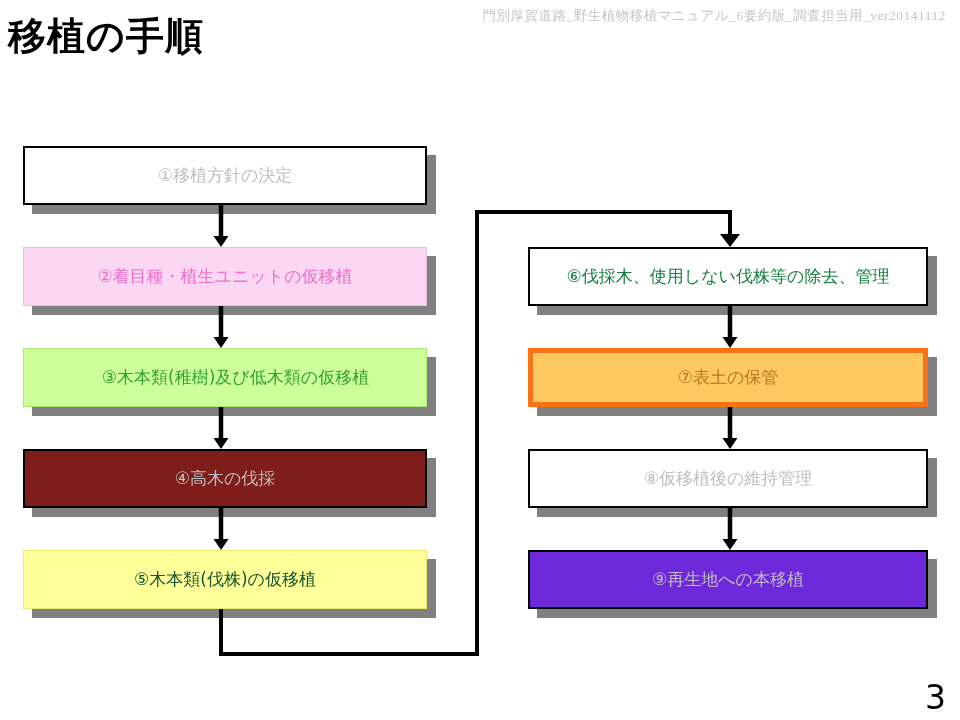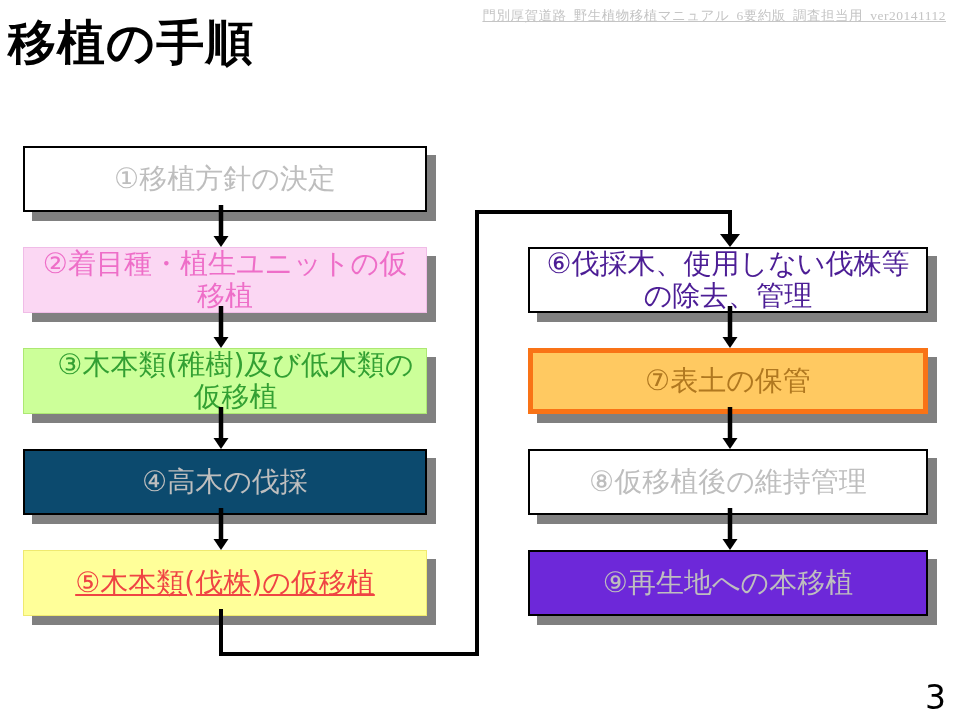--- a/index.html
+++ b/index.html
@@ -3,30 +3,30 @@
 <meta charset="utf-8">
 <style>
   html,body{margin:0;padding:0;background:#fff;}
   .slide{
     position:relative;width:960px;height:720px;background:#ffffff;overflow:hidden;
     font-family:"DejaVu Sans","Liberation Sans",sans-serif;
   }
   .doc-header{
     position:absolute;top:7px;right:14px;
     font-family:"Liberation Serif","DejaVu Serif",serif;
-    font-size:13.5px;color:#c5c5c5;letter-spacing:.5px;white-space:nowrap;text-decoration:underline;
+    font-size:13.5px;color:#c5c5c5;letter-spacing:.5px;white-space:nowrap;
   }
   .slide-title{
     position:absolute;top:16px;left:8px;margin:0;
-    font-size:48px;line-height:1.1;font-weight:900;color:#000;letter-spacing:1px;
+    font-size:38px;line-height:1.1;font-weight:900;color:#000;letter-spacing:1px;
   }
   .box{
-    position:absolute;box-sizing:border-box;width:404px;height:66px;
+    position:absolute;box-sizing:border-box;width:404px;height:59px;
     display:flex;align-items:center;justify-content:center;text-align:center;
-    font-size:28px;line-height:1.15;background:#fff;
+    font-size:17px;line-height:1.15;background:#fff;
     box-shadow:9px 9px 0 #808080;padding:2px 6px;
   }
   .box--white {border:2px solid #000000;color:#bebebe;}
   .box--pink  {background:#fbd7f3;border:1px solid #f0bce7;color:#ee6ec8;}
   .box--green {background:#ccff99;border:1px solid #ade873;color:#33a033;padding-left:27px;}
   .box--yellow{background:#ffff99;border:1px solid #efe96f;color:#bca41d;}
   .box--orange{background:#ffc961;border:5px solid #f97316;color:#b07820;}
   .pos-l1{left:23px;top:146px}
   .pos-l2{left:23px;top:247px}
   .pos-l3{left:23px;top:348px}
@@ -54,28 +54,28 @@
 
   <div class="box box--white pos-l1" style="background: rgb(255, 255, 255); color: rgb(190, 190, 190);">
     <span>①移植方針の決定</span>
   </div>
   <div class="box box--pink pos-l2" style="background: rgb(251, 215, 243); color: rgb(238, 110, 200);">
     <span>②着目種・植生ユニットの仮移植</span>
   </div>
   <div class="box box--green pos-l3" style="background: rgb(204, 255, 153); color: rgb(51, 160, 51);">
     <span>③木本類(稚樹)及び低木類の仮移植</span>
   </div>
-  <div class="box box--white pos-l4" style="background: #0c4a6e; color: rgb(190, 190, 190); text-align: right;">
+  <div class="box box--white pos-l4" style="background: #7f1d1d; color: rgb(190, 190, 190); text-align: right;">
     <span>④高木の伐採</span>
   </div>
-  <div class="box box--yellow pos-l5" style="background: rgb(255, 255, 153); color: #ef4444; text-decoration: underline;">
+  <div class="box box--yellow pos-l5" style="background: rgb(255, 255, 153); color: #14532d;">
     <span>⑤木本類(伐株)の仮移植</span>
   </div>
 
-  <div class="box box--white col-right pos-r1" style="background: rgb(255, 255, 255); color: #4c1d95;">
+  <div class="box box--white col-right pos-r1" style="background: rgb(255, 255, 255); color: #15803d;">
     <span>⑥伐採木、使用しない伐株等の除去、管理</span>
   </div>
   <div class="box box--orange col-right pos-r2" style="background: rgb(255, 201, 97); color: rgb(176, 120, 32);">
     <span>⑦表土の保管</span>
   </div>
   <div class="box box--white col-right pos-r3" style="background: rgb(255, 255, 255); color: rgb(190, 190, 190);">
     <span>⑧仮移植後の維持管理</span>
   </div>
   <div class="box box--white col-right pos-r4" style="background: #6d28d9; color: rgb(190, 190, 190);">
     <span>⑨再生地への本移植</span>

